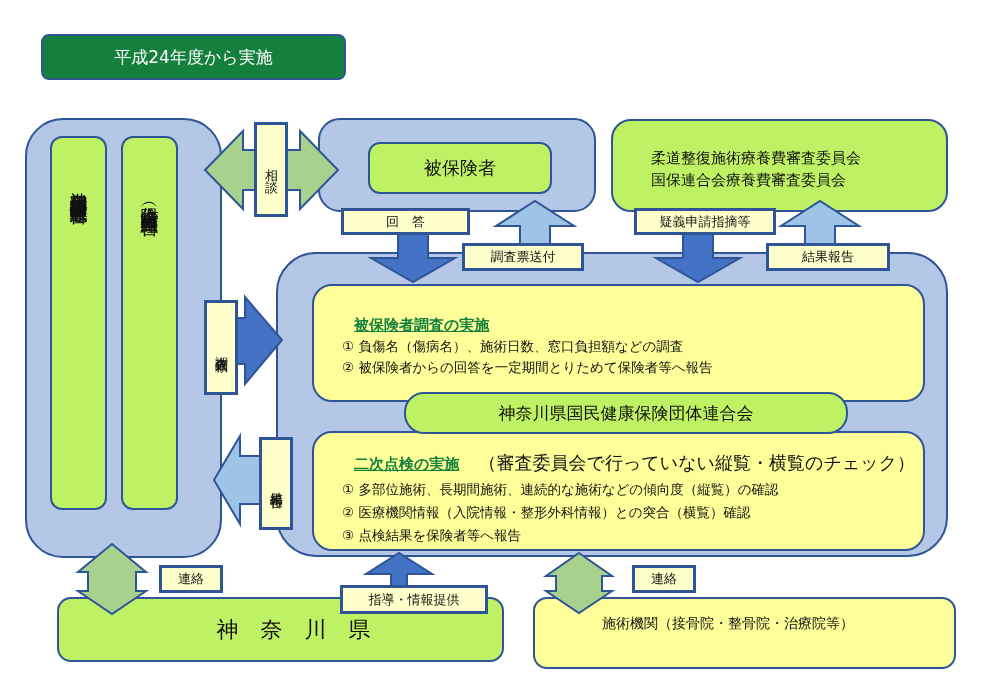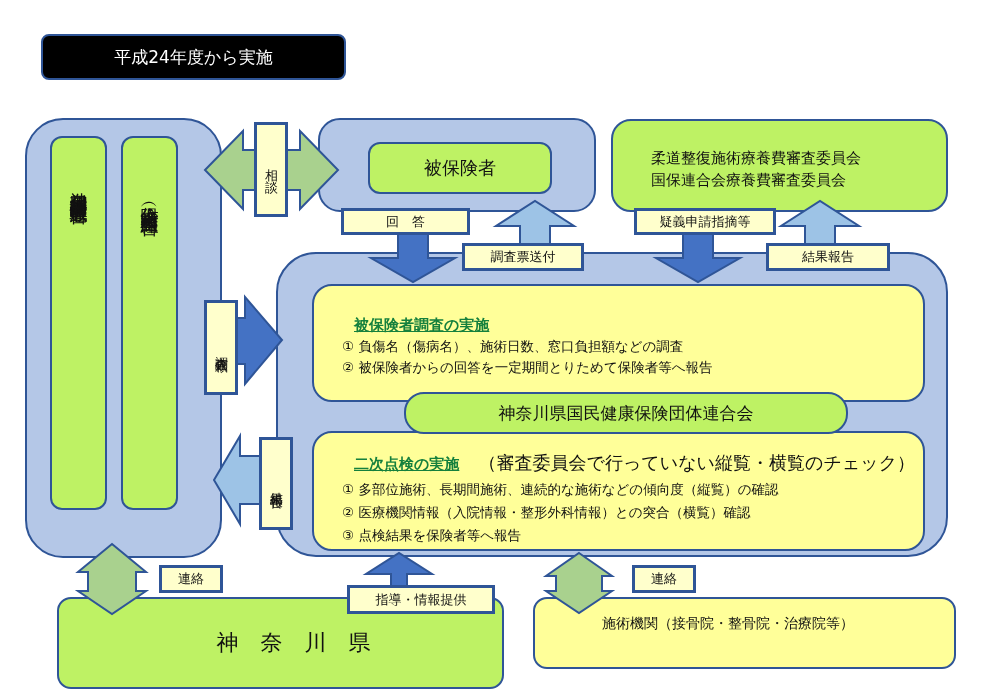--- a/index.html
+++ b/index.html
@@ -11,21 +11,21 @@
   .yellow { background:#ffff99; border:2px solid #2f5597; }
   .label { background:#ffffcc; border:3px solid #2f5597; display:flex; align-items:center; justify-content:center; font-size:13px; }
   .vtext { writing-mode:vertical-rl; text-orientation:upright; letter-spacing:1px; }
   svg.arrows { position:absolute; left:0; top:0; }
   .red-title { color:#15803d; text-decoration:underline; font-size:15px; font-weight:bold; }
   .line { font-size:13.5px; line-height:21px; white-space:nowrap; }
 </style>
 </head>
 <body>
 
-<div class="abs" style="left:41px;top:34px;width:305px;height:46px;background:#000000;border:2px solid #2f5597;border-radius:8px;display:flex;align-items:center;justify-content:center;color:#fff;font-size:17px;">
+<div class="abs" style="left:41px;top:34px;width:305px;height:46px;background:#15803d;border:2px solid #2f5597;border-radius:8px;display:flex;align-items:center;justify-content:center;color:#fff;font-size:17px;">
   <span>平成24年度から実施</span>
 </div>
 
 <div class="abs blue-bg" style="left:25px;top:118px;width:197px;height:440px;border-radius:38px;"></div>
 
 <div class="abs orange" style="left:50px;top:136px;width:57px;height:374px;border-radius:12px;display:flex;justify-content:center;padding-top:40px;font-size:18px;">
   <span class="vtext">神奈川県後期高齢者医療広域連合</span>
 </div>
 <div class="abs orange" style="left:121px;top:136px;width:57px;height:374px;border-radius:12px;display:flex;justify-content:center;padding-top:55px;font-size:18px;">
   <span class="vtext">保険者（市町村・国保組合）</span>
@@ -56,21 +56,21 @@
   </div>
   <div class="line" style="line-height:23px;">① 多部位施術、長期間施術、連続的な施術などの傾向度（縦覧）の確認</div>
   <div class="line" style="line-height:23px;">② 医療機関情報（入院情報・整形外科情報）との突合（横覧）確認</div>
   <div class="line" style="line-height:23px;">③ 点検結果を保険者等へ報告</div>
 </div>
 
 <div class="abs orange" style="left:404px;top:392px;width:444px;height:42px;border-radius:20px;display:flex;align-items:center;justify-content:center;font-size:17px;">
   <span>神奈川県国民健康保険団体連合会</span>
 </div>
 
-<div class="abs orange" style="left:57px;top:597px;width:447px;height:92px;border-radius:14px;display:flex;align-items:center;justify-content:center;font-size:22px;padding-left:26px;">
+<div class="abs orange" style="left:57px;top:597px;width:447px;height:65px;border-radius:14px;display:flex;align-items:center;justify-content:center;font-size:22px;padding-left:26px;">
   <span>神　奈　川　県</span>
 </div>
 
 <div class="abs yellow" style="left:533px;top:597px;width:423px;height:72px;border-radius:14px;padding:14px 0 0 67px;font-size:14px;line-height:21px;">
   <div>施術機関（接骨院・整骨院・治療院等）</div>
 </div>
 
 <svg class="arrows" width="1000" height="699">
 
   <polygon points="205,170 243,131 243,150 300,150 300,131 338,170 300,209 300,190 243,190 243,209" fill="#a9d18e" stroke="#2f5597" stroke-width="2"></polygon>
@@ -111,18 +111,18 @@
 </div>
 <div class="abs label vtext" style="left:204px;top:300px;width:34px;height:95px;">
   <span>調査依頼</span>
 </div>
 <div class="abs label vtext" style="left:259px;top:437px;width:34px;height:93px;">
   <span>結果報告</span>
 </div>
 <div class="abs label" style="left:159px;top:565px;width:64px;height:28px;">
   <span>連絡</span>
 </div>
-<div class="abs label" style="left:347px;top:585px;width:148px;height:29px;">
+<div class="abs label" style="left:340px;top:585px;width:148px;height:29px;">
   <span>指導・情報提供</span>
 </div>
 <div class="abs label" style="left:632px;top:565px;width:64px;height:28px;">
   <span>連絡</span>
 </div>
 
 </body></html>

